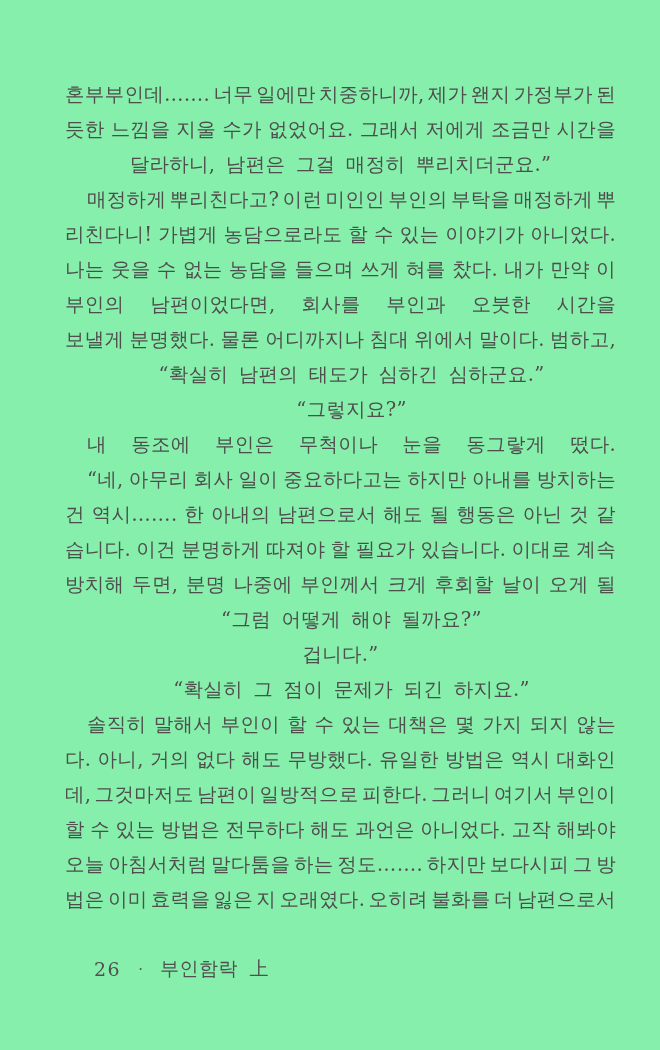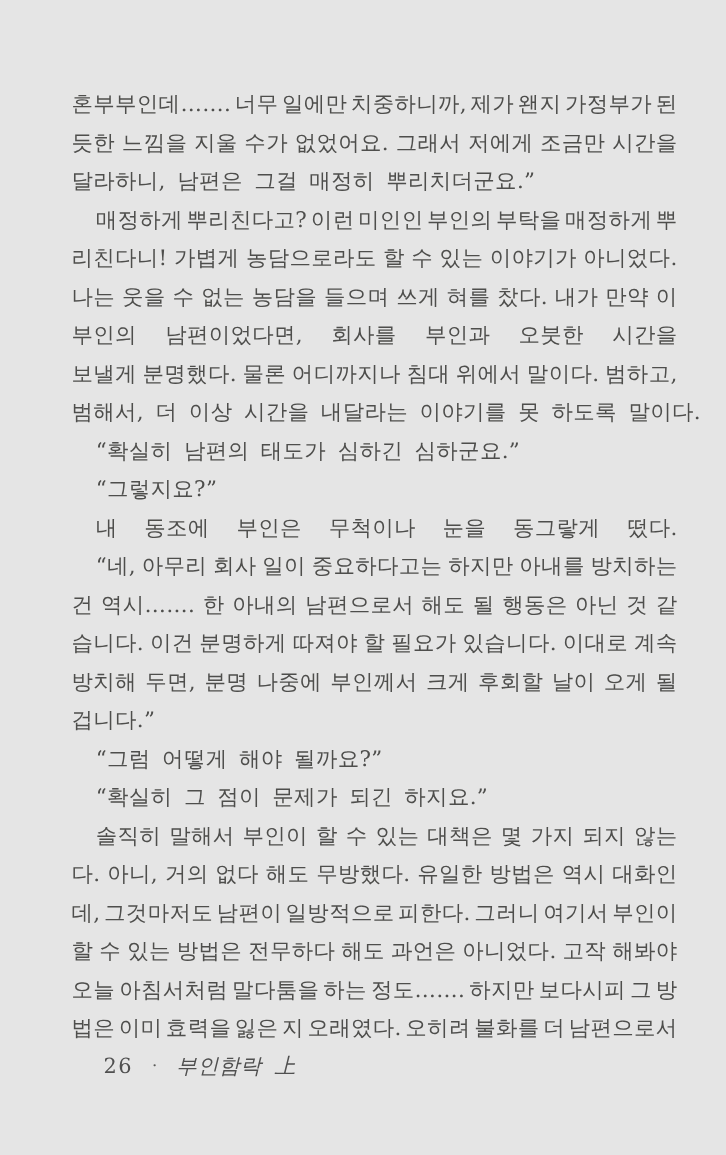--- a/index.html
+++ b/index.html
@@ -4,22 +4,23 @@
 <style>
   html, body { margin: 0; padding: 0; }
   body {
     width: 660px; height: 1050px;
     background: #fbfbf9;
     overflow: hidden;
     font-family: "DejaVu Serif", "Liberation Serif", serif;
   }
   .page {
     position: absolute; inset: 0;
-    background: #e5e5e5;
+    background: #86efac;
     color: #4e4e4c;
+    text-align: center;
   }
   .text-block {
     position: absolute;
     left: 65px; top: 77px;
     width: 551px;
   }
   .line {
     height: 35px;
     line-height: 35px;
     font-size: 19.5px;
@@ -38,21 +39,21 @@
     position: absolute;
     left: 94px; top: 951px;
     display: flex;
     align-items: center;
     height: 35px;
     font-size: 19px;
     color: #505050;
   }
   .footer .num { letter-spacing: 1.5px; }
   .footer .sep { margin: 0 17px; font-size: 15px; color: #5a5a58; }
-  .footer .title { letter-spacing: 0.5px; word-spacing: 5px; font-style: italic; }
+  .footer .title { letter-spacing: 0.5px; word-spacing: 5px; }
 </style>
 </head>
 <body>
 
 <div class="page">
   <div class="text-block">
       <div class="line j">
         <span class="w">혼부부인데…….</span>
         <span class="w">너무</span>
         <span class="w">일에만</span>
@@ -119,21 +120,20 @@
       <div class="line j">
         <span class="w">보낼게</span>
         <span class="w">분명했다.</span>
         <span class="w">물론</span>
         <span class="w">어디까지나</span>
         <span class="w">침대</span>
         <span class="w">위에서</span>
         <span class="w">말이다.</span>
         <span class="w">범하고,</span>
       </div>
-      <div class="line">범해서, 더 이상 시간을 내달라는 이야기를 못 하도록 말이다.</div>
       <div class="line ind">“확실히 남편의 태도가 심하긴 심하군요.”</div>
       <div class="line ind">“그렇지요?”</div>
       <div class="line ind j">
         <span class="w">내</span>
         <span class="w">동조에</span>
         <span class="w">부인은</span>
         <span class="w">무척이나</span>
         <span class="w">눈을</span>
         <span class="w">동그랗게</span>
         <span class="w">떴다.</span>
@@ -177,22 +177,22 @@
         <span class="w">두면,</span>
         <span class="w">분명</span>
         <span class="w">나중에</span>
         <span class="w">부인께서</span>
         <span class="w">크게</span>
         <span class="w">후회할</span>
         <span class="w">날이</span>
         <span class="w">오게</span>
         <span class="w">될</span>
       </div>
+      <div class="line ind">“그럼 어떻게 해야 될까요?”</div>
       <div class="line">겁니다.”</div>
-      <div class="line ind">“그럼 어떻게 해야 될까요?”</div>
       <div class="line ind">“확실히 그 점이 문제가 되긴 하지요.”</div>
       <div class="line ind j">
         <span class="w">솔직히</span>
         <span class="w">말해서</span>
         <span class="w">부인이</span>
         <span class="w">할</span>
         <span class="w">수</span>
         <span class="w">있는</span>
         <span class="w">대책은</span>
         <span class="w">몇</span>

